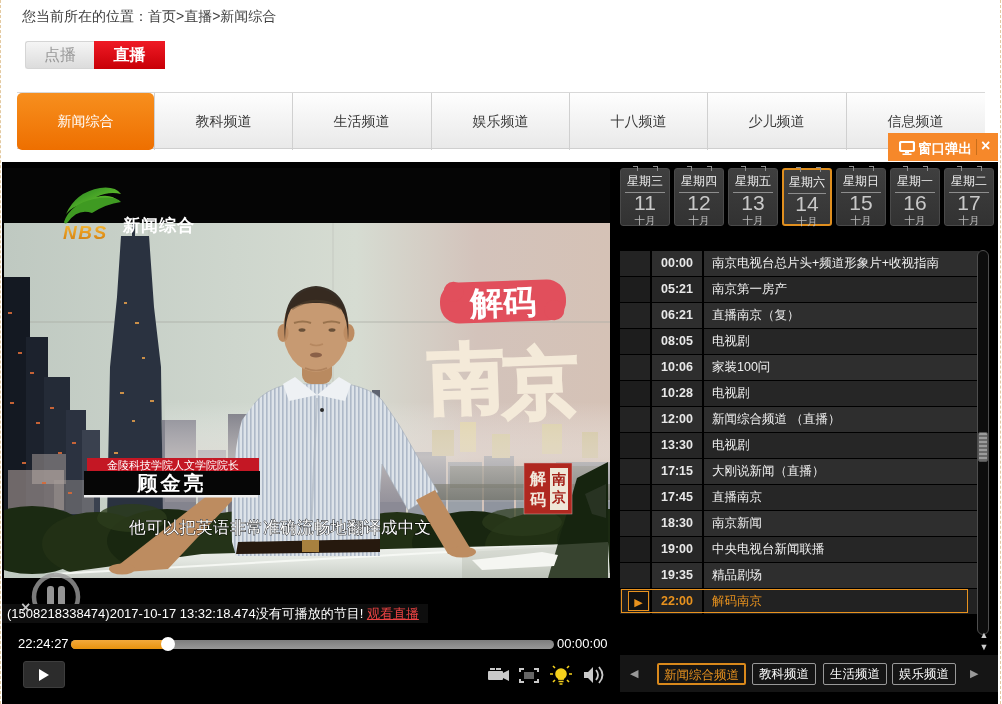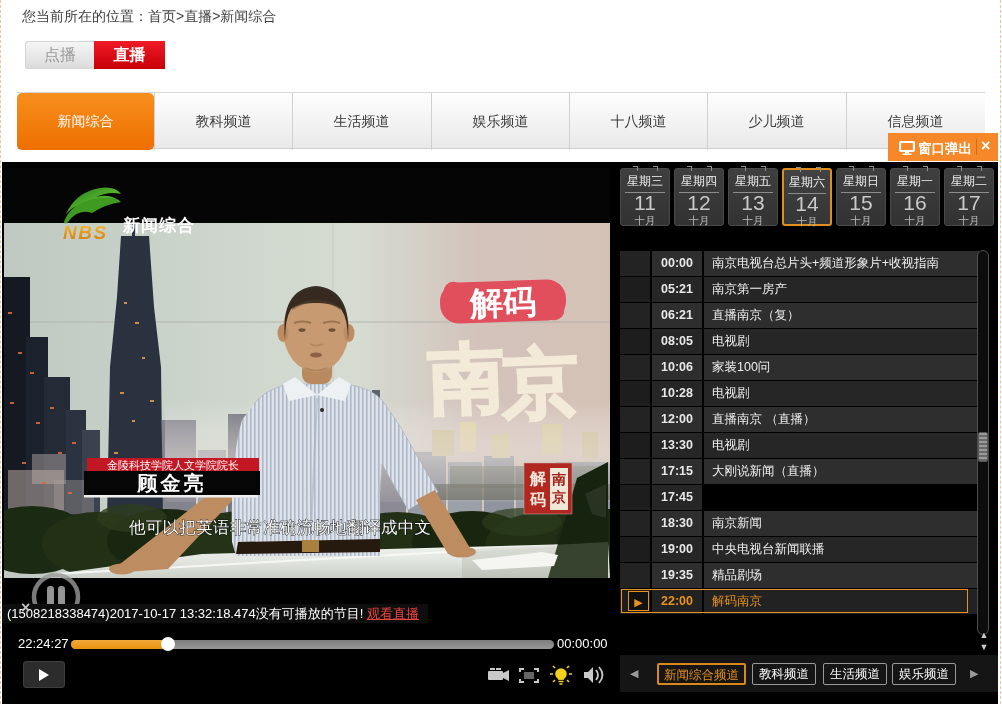--- a/index.html
+++ b/index.html
@@ -422,35 +422,36 @@
             <div class="tit">家装100问</div>
           </div>
           <div class="prow" style="top:219px;padding-left:8px;">
             <div class="gut"></div>
             <div class="tim">10:28</div>
             <div class="tit">电视剧</div>
           </div>
           <div class="prow odd" style="top:245px;">
             <div class="gut"></div>
             <div class="tim">12:00</div>
-            <div class="tit">直播南京 （直播）</div>
+            <div class="tit">新闻综合频道 （直播）</div>
           </div>
           <div class="prow" style="top:271px;">
             <div class="gut"></div>
             <div class="tim">13:30</div>
             <div class="tit">电视剧</div>
           </div>
           <div class="prow odd" style="top:297px;">
             <div class="gut"></div>
             <div class="tim">17:15</div>
             <div class="tit">大刚说新闻（直播）</div>
           </div>
           <div class="prow" style="top:323px;">
             <div class="gut"></div>
             <div class="tim">17:45</div>
+            <div class="tit">直播南京</div>
           </div>
           <div class="prow odd" style="top:349px;">
             <div class="gut"></div>
             <div class="tim">18:30</div>
             <div class="tit">南京新闻</div>
           </div>
           <div class="prow" style="top:375px;">
             <div class="gut"></div>
             <div class="tim">19:00</div>
             <div class="tit">中央电视台新闻联播</div>

